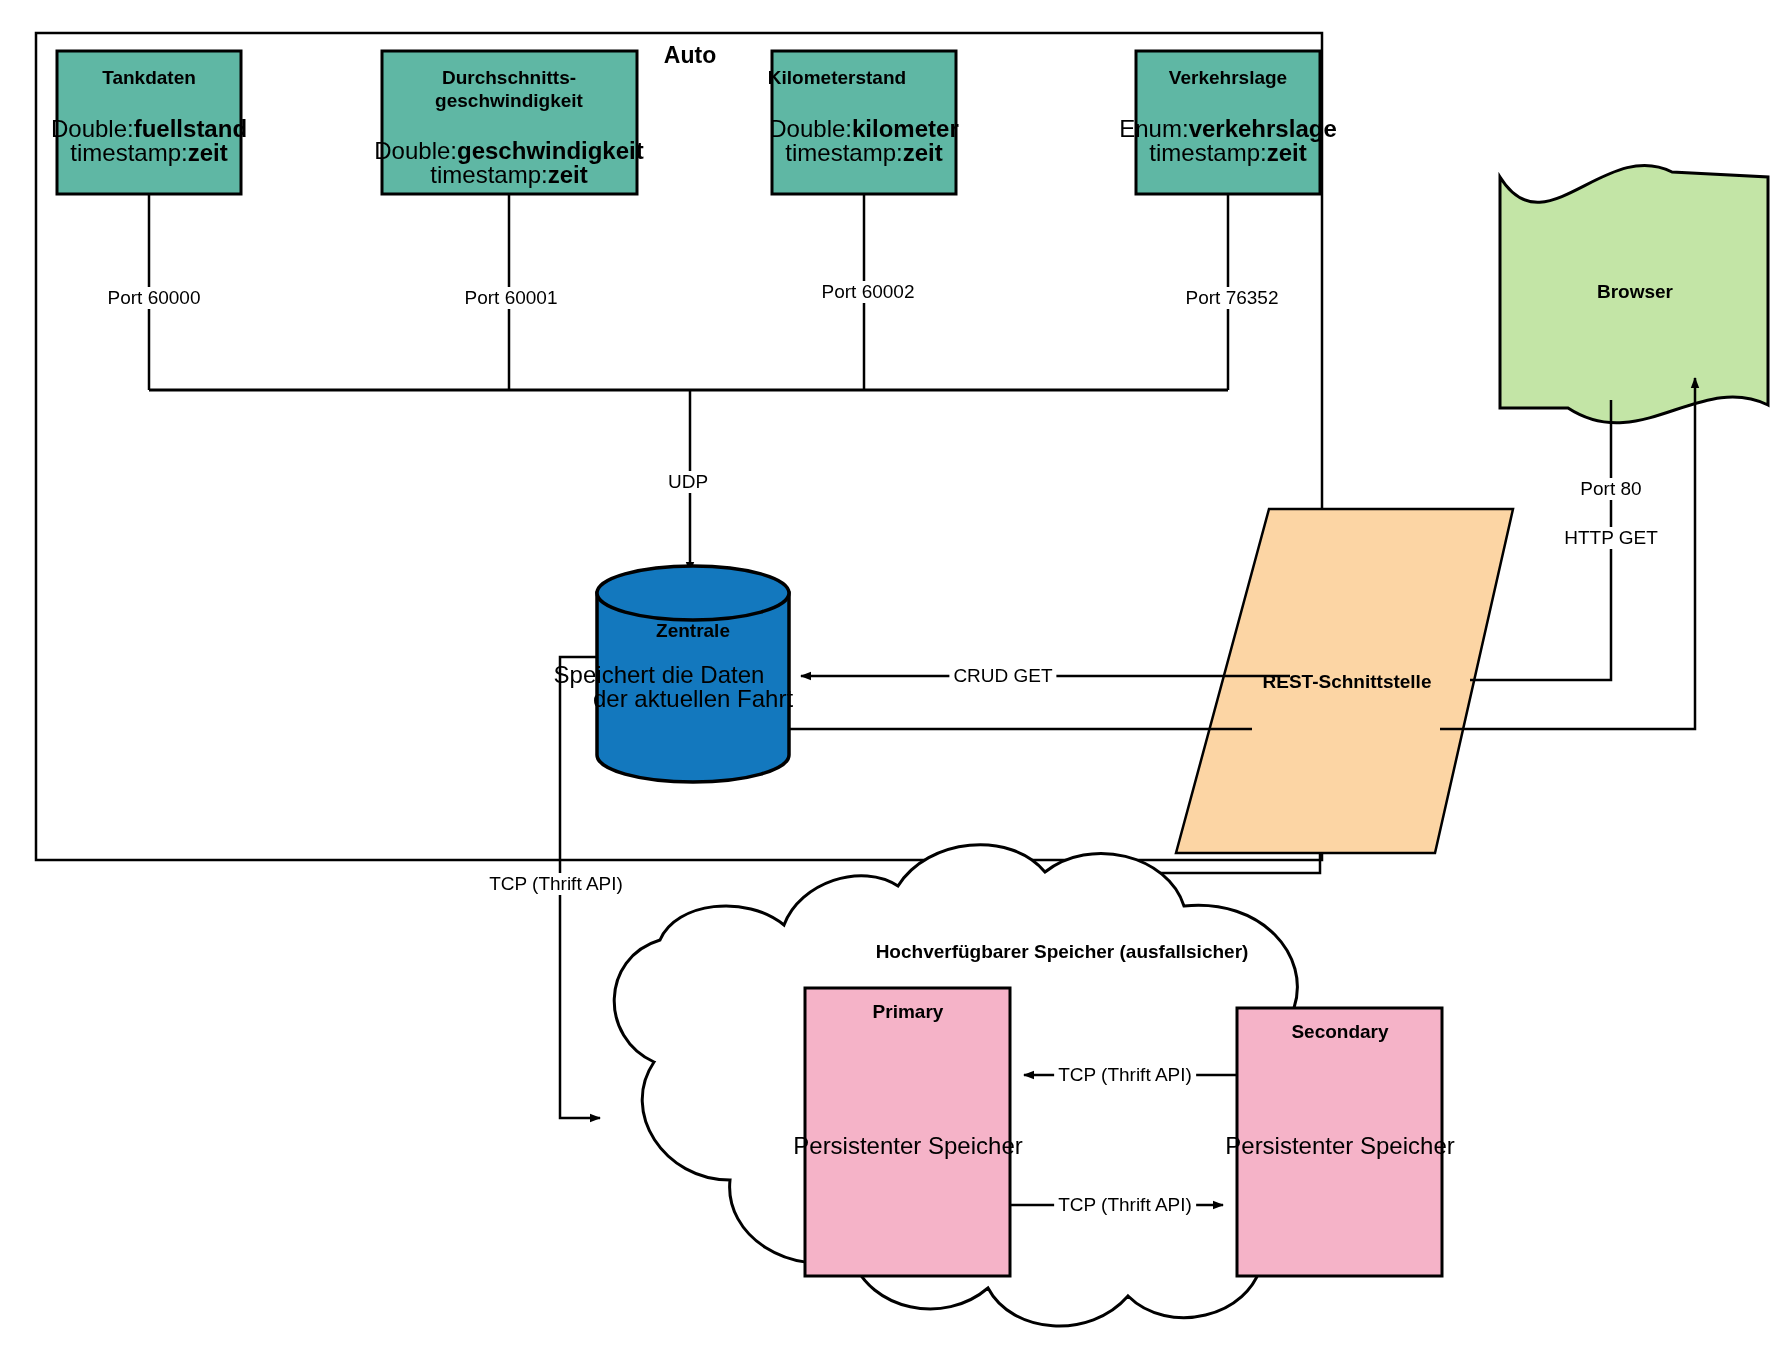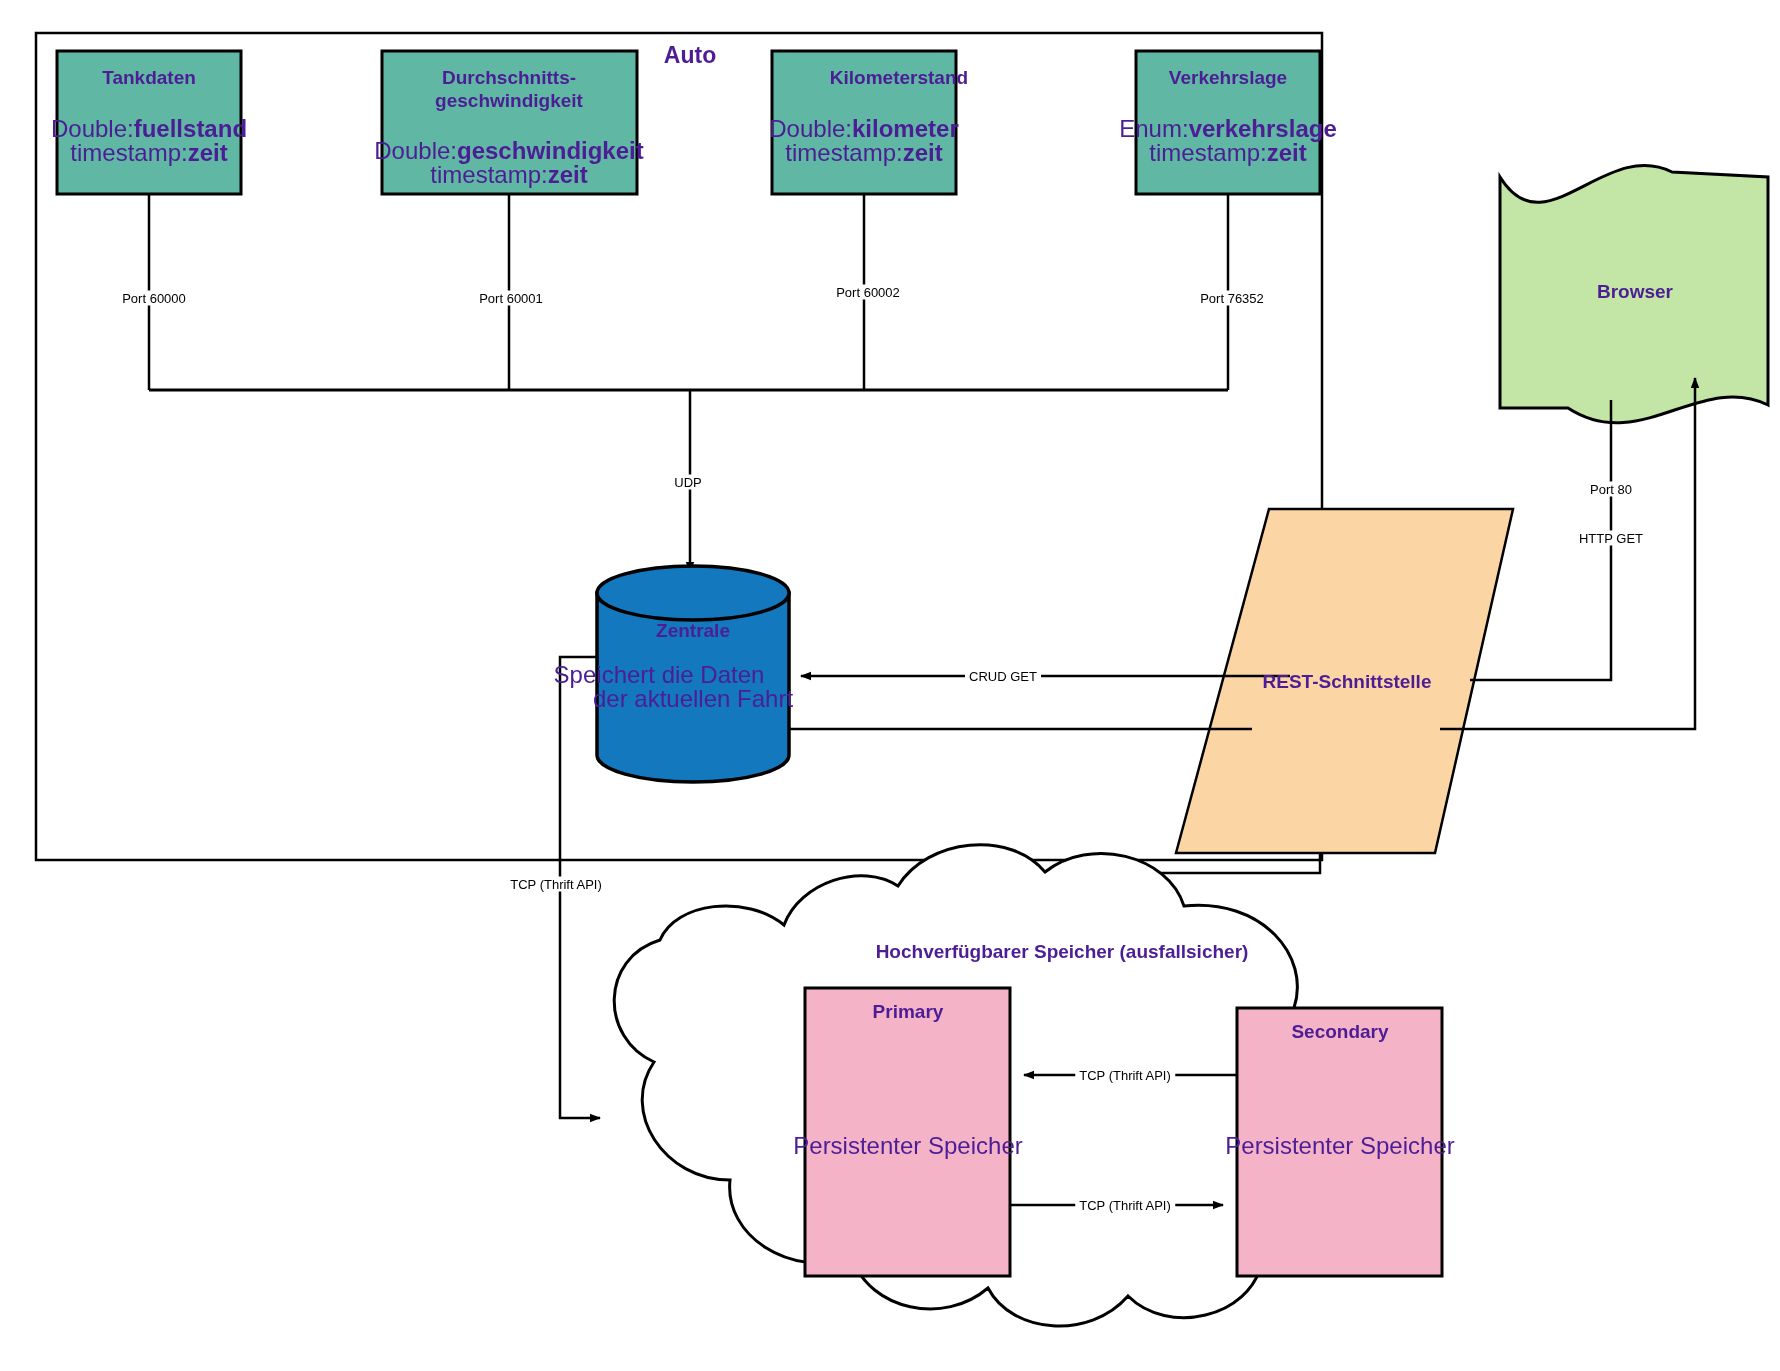--- a/index.html
+++ b/index.html
@@ -20,31 +20,31 @@
   svg.layer {
     position: absolute;
     left: 0;
     top: 0;
     width: 1780px;
     height: 1371px;
   }
   .lbl {
     position: absolute;
     font-family: "Liberation Sans", sans-serif;
-    color: #4c1d95;
+    color: #000000;
     white-space: nowrap;
     line-height: 1.22;
   }
   .lbl.center {
     text-align: center;
     transform: translateX(-50%);
   }
   .edge-label {
     position: absolute;
-    font-size: 13px;
+    font-size: 19px;
     background: #ffffff;
     padding: 0 4px;
     transform: translate(-50%, -50%);
     text-align: center;
     white-space: nowrap;
   }
   .node-title {
     font-weight: bold;
     font-size: 19px;
   }
@@ -140,21 +140,21 @@
 
   <div class="lbl center node-title" style="left:149px; top:66px;">Tankdaten</div>
   <div class="lbl center node-body" style="left:149px; top:114px;"><span>Double:</span><span class="b">fuellstand</span></div>
   <div class="lbl center node-body" style="left:149px; top:138px;"><span>timestamp:</span><span class="b">zeit</span></div>
 
   <div class="lbl center node-title" style="left:509px; top:66px;">Durchschnitts-</div>
   <div class="lbl center node-title" style="left:509px; top:89px;">geschwindigkeit</div>
   <div class="lbl center node-body" style="left:509px; top:136px;"><span>Double:</span><span class="b">geschwindigkeit</span></div>
   <div class="lbl center node-body" style="left:509px; top:160px;"><span>timestamp:</span><span class="b">zeit</span></div>
 
-  <div class="lbl center node-title" style="left:899px; top:66px;">Kilometerstand</div>
+  <div class="lbl center node-title" style="left:837px; top:66px;">Kilometerstand</div>
   <div class="lbl center node-body" style="left:864px; top:114px;"><span>Double:</span><span class="b">kilometer</span></div>
   <div class="lbl center node-body" style="left:864px; top:138px;"><span>timestamp:</span><span class="b">zeit</span></div>
 
   <div class="lbl center node-title" style="left:1228px; top:66px;">Verkehrslage</div>
   <div class="lbl center node-body" style="left:1228px; top:114px;"><span>Enum:</span><span class="b">verkehrslage</span></div>
   <div class="lbl center node-body" style="left:1228px; top:138px;"><span>timestamp:</span><span class="b">zeit</span></div>
 
   <div class="edge-label" style="left:154px; top:298px;">Port 60000</div>
   <div class="edge-label" style="left:511px; top:298px;">Port 60001</div>
   <div class="edge-label" style="left:868px; top:292px;">Port 60002</div>

